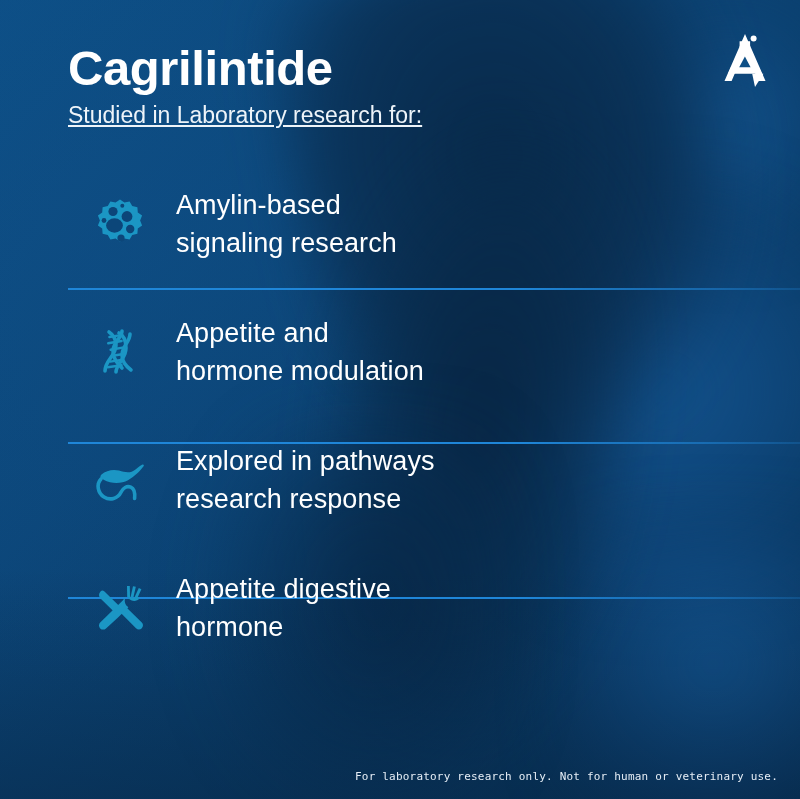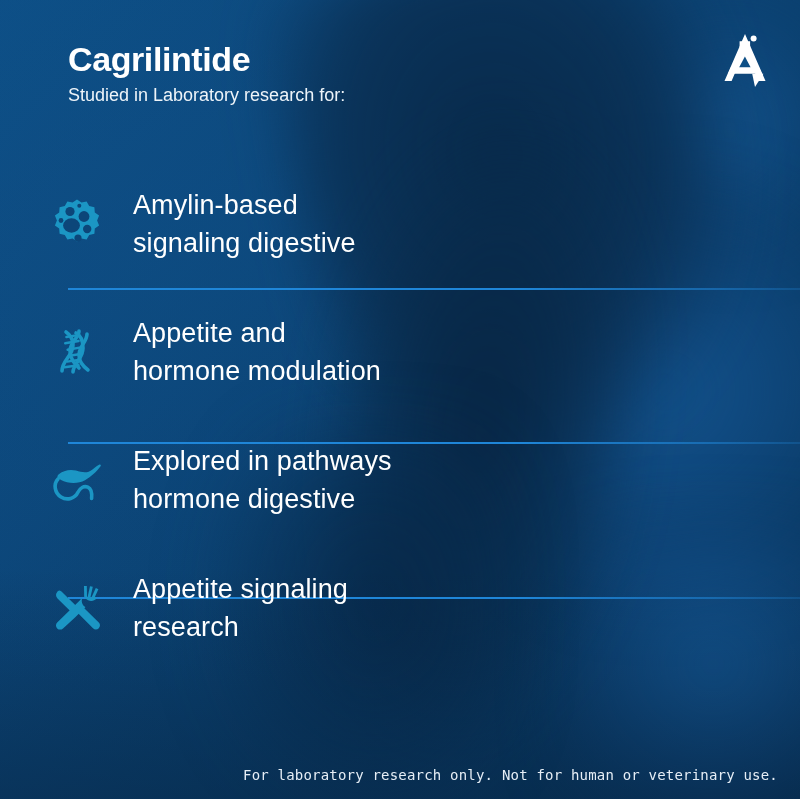--- a/index.html
+++ b/index.html
@@ -58,62 +58,63 @@
   .bottom-shade {
     left:0; bottom:0; width:800px; height:230px;
     background:linear-gradient(to bottom, rgba(5,30,56,0) 0%, rgba(5,30,56,.38) 100%);
   }
 
   
   .content { position:relative; width:800px; height:799px; }
 
   .header { position:absolute; left:68px; top:40px; }
   .title {
-    font-size:34px; font-weight:bold; color:#ffffff;
+    font-size:49px; font-weight:bold; color:#ffffff;
     letter-spacing:-0.4px; line-height:1.15;
   }
   .subtitle {
     margin-top:6px;
-    font-size:18px; font-weight:normal; color:#eef4f9;
+    font-size:23px; font-weight:normal; color:#eef4f9;
     letter-spacing:0px;
+    text-decoration:underline;
   }
 
   .logo {
     position:absolute; right:22px; top:26px;
     width:66px; height:66px;
   }
 
   .list { position:absolute; left:0; top:160px; width:800px; }
 
   .row {
     position:relative;
     display:flex; align-items:center;
     min-height:128px;
-    padding-left:49px;
+    padding-left:92px;
   }
   .row-icon {
     width:76px; flex:0 0 76px;
     display:flex; align-items:center; justify-content:flex-start;
   }
   .row-text {
     font-size:27px; line-height:1.42; color:#ffffff;
     letter-spacing:0.1px;
     padding-left:8px;
   }
   .row-text .l2 { display:block; }
 
   .divider {
     position:absolute; left:68px; right:0; height:2px;
     background:linear-gradient(to right, #1f86d8 0%, #1f86d8 62%, rgba(31,134,216,.55) 88%, rgba(31,134,216,.25) 100%);
   }
 
   .footer {
     position:absolute; right:22px; bottom:16px;
     font-family:"DejaVu Sans Mono", monospace;
-    font-size:14px; color:#e6eef6; letter-spacing:0.2px;margin-top:28px;
+    font-size:11px; color:#e6eef6; letter-spacing:0.2px;margin-top:28px;
   }
 </style>
 </head>
 <body>
 
 <div class="card">
 
   <div class="bg-layer vignette"></div>
   <div class="bg-layer blob-f"></div>
   <div class="bg-layer blob-c"></div>
@@ -158,21 +159,21 @@
             <circle cx="21.0" cy="15.5" r="4.6" fill="#0c4679"></circle>
             <circle cx="35.0" cy="20.5" r="5.4" fill="#0c4679"></circle>
             <circle cx="38.2" cy="33.0" r="4.2" fill="#0c4679"></circle>
             <circle cx="29.0" cy="42.0" r="3.6" fill="#0c4679"></circle>
             <circle cx="12.0" cy="24.5" r="2.4" fill="#0c4679"></circle>
             <circle cx="30.3" cy="9.8" r="2.0" fill="#0c4679"></circle>
           </svg>
         </div>
         <div class="row-text">
           <span>Amylin-based</span>
-          <span class="l2">signaling digestive</span>
+          <span class="l2">signaling research</span>
         </div>
       </div>
 
       <div class="divider" style="top:128px;"></div>
 
       <div class="row">
         <div class="row-icon">
           <svg width="56" height="56" viewBox="0 0 56 56" aria-hidden="true">
             <g stroke="#1b96c4" fill="none" stroke-linecap="round">
               <path d="M13 47 C13 36, 24 32, 24 21 C24 13, 20 10, 17 8" stroke-width="3.6"></path>
@@ -200,21 +201,21 @@
 
       <div class="row">
         <div class="row-icon">
           <svg width="56" height="56" viewBox="0 0 56 56" aria-hidden="true">
             <path fill="#1b96c4" d="M9.5 22.5 C14 18.5, 21 17.0, 27 18.6 C33 20.2, 38 22.0, 43.5 17.5 C46.5 15.0, 49 13.2, 50.5 12.6 C51.6 12.2, 52.3 13.3, 51.6 14.2 C48.0 19.0, 42.2 24.8, 36.0 28.2 C31.0 31.0, 24.0 31.6, 18.0 30.2 C13.2 29.1, 10.2 27.0, 8.8 25.4 C8.0 24.5, 8.6 23.3, 9.5 22.5 Z"></path>
             <path fill="none" stroke="#1b96c4" stroke-width="3.6" stroke-linecap="round" d="M9.0 27.0 C4.2 32.0, 5.6 41.0, 12.0 45.0 C18.0 48.8, 26.0 46.6, 28.8 40.6 C31.0 35.8, 35.0 33.6, 38.8 35.2 C42.0 36.6, 43.2 40.0, 42.6 46.4"></path>
           </svg>
         </div>
         <div class="row-text">
           <span>Explored in pathways</span>
-          <span class="l2">hormone digestive</span>
+          <span class="l2">research response</span>
         </div>
       </div>
 
       <div class="divider" style="top:437px;"></div>
 
       <div class="row">
         <div class="row-icon">
           <svg width="56" height="56" viewBox="0 0 56 56" aria-hidden="true">
             <g fill="#1b96c4">
 
@@ -224,22 +225,22 @@
               <path d="M46.8 8.0 L42.2 18.0 L44.8 19.2 L49.4 9.2 Z"></path>
               <path d="M41.0 6.2 L38.6 17.0 L41.4 17.6 L43.8 6.8 Z"></path>
               <path d="M35.0 6.0 L35.2 17.1 L38.0 17.1 L37.8 6.0 Z"></path>
 
               <path d="M33.6 16.6 C31.6 21.6, 33.4 25.4, 36.4 27.2 L26.0 37.6 L14.0 48.4 C12.4 50.0, 9.8 50.0, 8.2 48.4 C6.6 46.8, 6.6 44.2, 8.2 42.6 L31.0 20.3 Z"></path>
               <path d="M36.0 18.0 C40.0 22.0, 44.6 21.6, 47.6 18.6 L45.4 16.4 C43.4 18.4, 40.0 18.6, 37.6 16.2 Z"></path>
             </g>
           </svg>
         </div>
         <div class="row-text">
-          <span>Appetite signaling</span>
-          <span class="l2">research</span>
+          <span>Appetite digestive</span>
+          <span class="l2">hormone</span>
         </div>
       </div>
 
     </div>
 
     <div class="footer">For laboratory research only. Not for human or veterinary use.</div>
 
   </div>
 </div>
 

